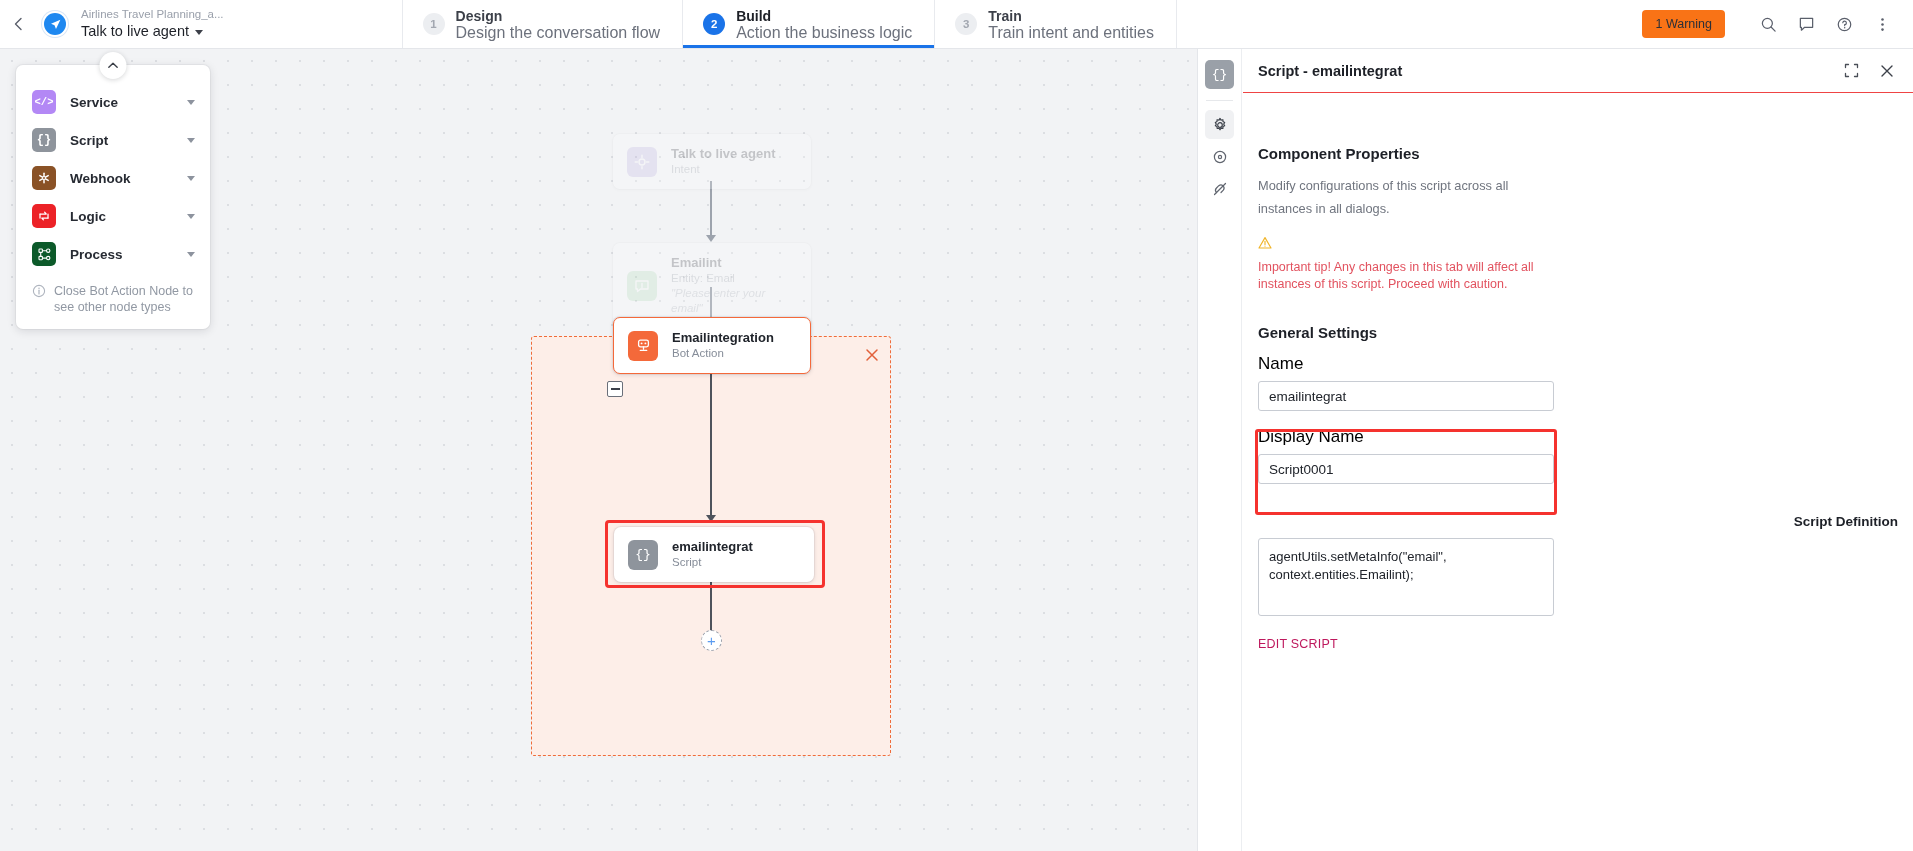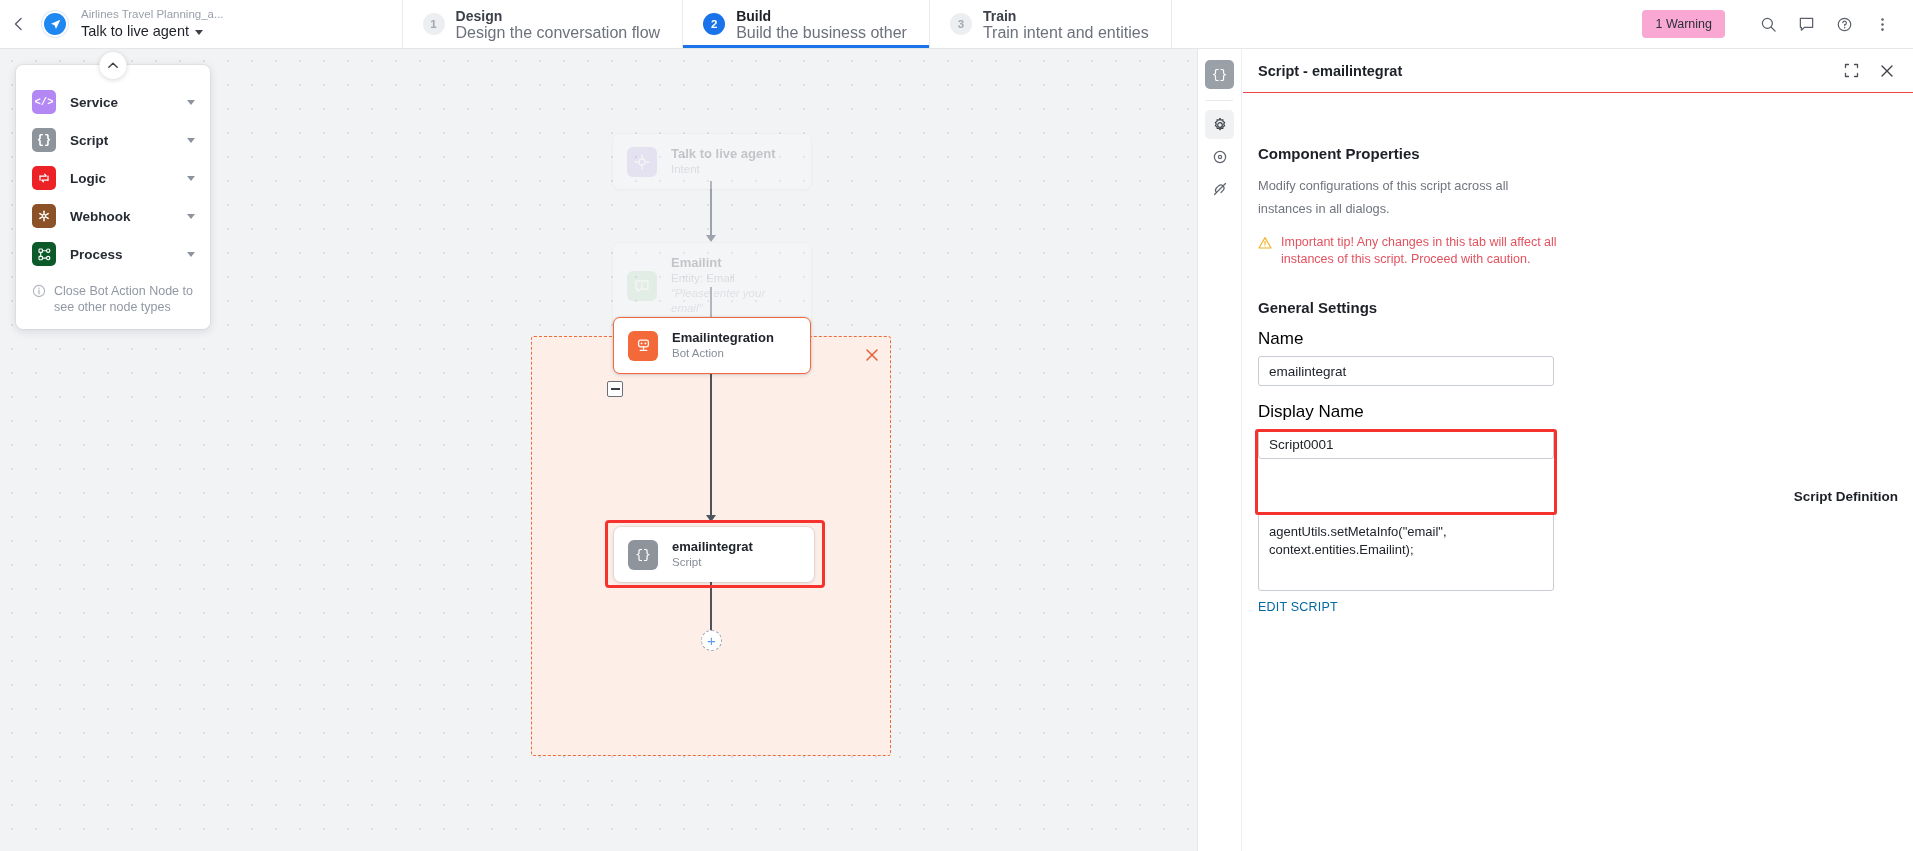--- a/index.html
+++ b/index.html
@@ -65,21 +65,21 @@
   .step.active { box-shadow: inset 0 -3px 0 0 #1a73e8; }
   .step .st-title { font-size: 14px; font-weight: bold; color: #1d2027; line-height: 17px; }
   .step .st-desc { font-size: 16px; color: #6c717c; line-height: 16px; }
   .step.dim .st-title { color: #3c4049; }
 
   .tb-right {
     margin-left: auto; display: flex; align-items: center; gap: 4px;
     padding-right: 14px;
   }
   .warn-pill {
-    background: #f9a8d4; color: #2b2f37; font-size: 12.5px;
+    background: #f97316; color: #2b2f37; font-size: 12.5px;
     padding: 7px 13px; border-radius: 4px; cursor: pointer; margin-right: 22px;
   }
   .ic-btn {
     width: 34px; height: 34px; display: flex; align-items: center;
     justify-content: center; color: #5a5f6b; cursor: pointer; border-radius: 50%;
   }
 
   
   .canvas {
     position: absolute; top: 49px; left: 0; width: 1197px; height: 802px;
@@ -203,41 +203,41 @@
   .panel-head {
     height: 44px; display: flex; align-items: center;
     padding: 0 18px 0 15px; border-bottom: 1px solid #ef4444;
   }
   .panel-title { font-size: 14.5px; font-weight: bold; color: #1d2027; }
   .panel-head-actions { margin-left: auto; display: flex; align-items: center; gap: 20px; }
   .panel-body { padding: 22px 15px 0 15px; }
   .sec-title { font-size: 15px; font-weight: bold; color: #1d2027; margin-bottom: 12px; margin-top: 30px; }
   .sec-desc { font-size: 12.8px; color: #70757f; line-height: 23px; max-width: 300px; }
   .tip-row {
-    display: flex; gap: 9px; margin-top: 14px; max-width: 310px;
+    display: flex; gap: 9px; margin-top: 14px; max-width: 310px; flex-direction: column;
   }
   .tip-text { font-size: 12.5px; color: #e2525f; line-height: 17px; }
   .gen-title { font-size: 15px; font-weight: bold; color: #1d2027; margin: 31px 0 13px 0; }
   .fld-label { font-size: 17px; color: #000000; margin-bottom: 7px; }
   .fld-input {
     width: 296px; height: 30px; border: 1px solid #c8ccd3; border-radius: 3px;
     padding: 0 10px; font-size: 13.5px; color: #20242b;
     font-family: "Liberation Sans", sans-serif; background: #ffffff;
     margin-bottom: 16px;
   }
   .script-label { font-size: 13.5px; font-weight: bold; color: #1d2027; margin: 14px 0 9px 0; text-align: right; }
   .script-area {
     width: 296px; height: 78px; border: 1px solid #c8ccd3; border-radius: 3px;
     padding: 9px 10px; font-size: 13px; color: #20242b; line-height: 18px;
     font-family: "Liberation Sans", sans-serif; resize: none; background: #ffffff;
     position: relative;
   }
   .edit-link {
-    font-size: 12.5px; color: #0369a1; letter-spacing: .2px;
-    margin-top: 5px; cursor: pointer; display: inline-block;
+    font-size: 12.5px; color: #be185d; letter-spacing: .2px;
+    margin-top: 17px; cursor: pointer; display: inline-block;
   }
 </style>
 </head>
 <body>
 
 <div class="topbar">
   <div class="tb-back">
     <svg width="16" height="16" viewBox="0 0 16 16">
       <path d="M10 2.5 L4.5 8 L10 13.5" fill="none" stroke="#5a5f6b" stroke-width="1.4" stroke-linecap="round" stroke-linejoin="round"></path>
     </svg>
@@ -262,21 +262,21 @@
       <span class="num">1</span>
       <span>
         <span class="st-title" style="display:block">Design</span>
         <span class="st-desc" style="display:block">Design the conversation flow</span>
       </span>
     </div>
     <div class="step active">
       <span class="num">2</span>
       <span>
         <span class="st-title" style="display:block">Build</span>
-        <span class="st-desc" style="display:block">Build the business other</span>
+        <span class="st-desc" style="display:block">Action the business logic</span>
       </span>
     </div>
     <div class="step dim">
       <span class="num">3</span>
       <span>
         <span class="st-title" style="display:block">Train</span>
         <span class="st-desc" style="display:block">Train intent and entities</span>
       </span>
     </div>
   </div>
@@ -401,47 +401,47 @@
 
     <div class="pal-row">
       <span class="pal-ic" style="background:#b388f5; font-family:'Liberation Mono', monospace; font-size:10.5px;">&lt;/&gt;</span>
       <span class="pal-label">Service</span>
       <span class="chev"></span>
     </div>
 
     <div class="pal-row">
       <span class="pal-ic" style="background:#8e949c; font-family:'Liberation Mono', monospace; font-size:12px;">{}</span>
       <span class="pal-label">Script</span>
-      <span class="chev"></span>
-    </div>
-
-    <div class="pal-row">
-      <span class="pal-ic" style="background:#ec2227;">
-        <svg width="14" height="14" viewBox="0 0 14 14">
-          <path d="M3 5 H9.2 L7.6 3.2 M11 9 H4.8 L6.4 10.8" fill="none" stroke="#ffffff" stroke-width="1.25" stroke-linecap="round" stroke-linejoin="round"></path>
-          <path d="M3 5 V9" stroke="#ffffff" stroke-width="1.25" stroke-linecap="round"></path>
-          <path d="M11 9 V5" stroke="#ffffff" stroke-width="1.25" stroke-linecap="round"></path>
-        </svg>
-      </span>
-      <span class="pal-label">Logic</span>
       <span class="chev"></span>
     </div>
 
     <div class="pal-row">
       <span class="pal-ic" style="background:#8a5226;">
         <svg width="14" height="14" viewBox="0 0 14 14">
           <g stroke="#ffffff" stroke-width="1.5" stroke-linecap="round">
             <path d="M7 2.2 V11.8"></path>
               <path d="M2.8 4.6 L11.2 9.4"></path>
               <path d="M2.8 9.4 L11.2 4.6"></path>
           </g>
           <circle cx="7" cy="7" r="1.5" fill="#8a5226" stroke="#ffffff" stroke-width="1.1"></circle>
         </svg>
       </span>
       <span class="pal-label">Webhook</span>
+      <span class="chev"></span>
+    </div>
+
+    <div class="pal-row">
+      <span class="pal-ic" style="background:#ec2227;">
+        <svg width="14" height="14" viewBox="0 0 14 14">
+          <path d="M3 5 H9.2 L7.6 3.2 M11 9 H4.8 L6.4 10.8" fill="none" stroke="#ffffff" stroke-width="1.25" stroke-linecap="round" stroke-linejoin="round"></path>
+          <path d="M3 5 V9" stroke="#ffffff" stroke-width="1.25" stroke-linecap="round"></path>
+          <path d="M11 9 V5" stroke="#ffffff" stroke-width="1.25" stroke-linecap="round"></path>
+        </svg>
+      </span>
+      <span class="pal-label">Logic</span>
       <span class="chev"></span>
     </div>
 
     <div class="pal-row">
       <span class="pal-ic" style="background:#0c5a2a;">
         <svg width="15" height="15" viewBox="0 0 15 15">
           <rect x="2" y="2" width="3.4" height="3.4" rx=".7" fill="none" stroke="#ffffff" stroke-width="1.1"></rect>
           <rect x="2" y="9.4" width="3.4" height="3.4" rx=".7" fill="none" stroke="#ffffff" stroke-width="1.1"></rect>
           <circle cx="11.2" cy="3.7" r="1.7" fill="none" stroke="#ffffff" stroke-width="1.1"></circle>
           <circle cx="11.2" cy="11.1" r="1.7" fill="none" stroke="#ffffff" stroke-width="1.1"></circle>

